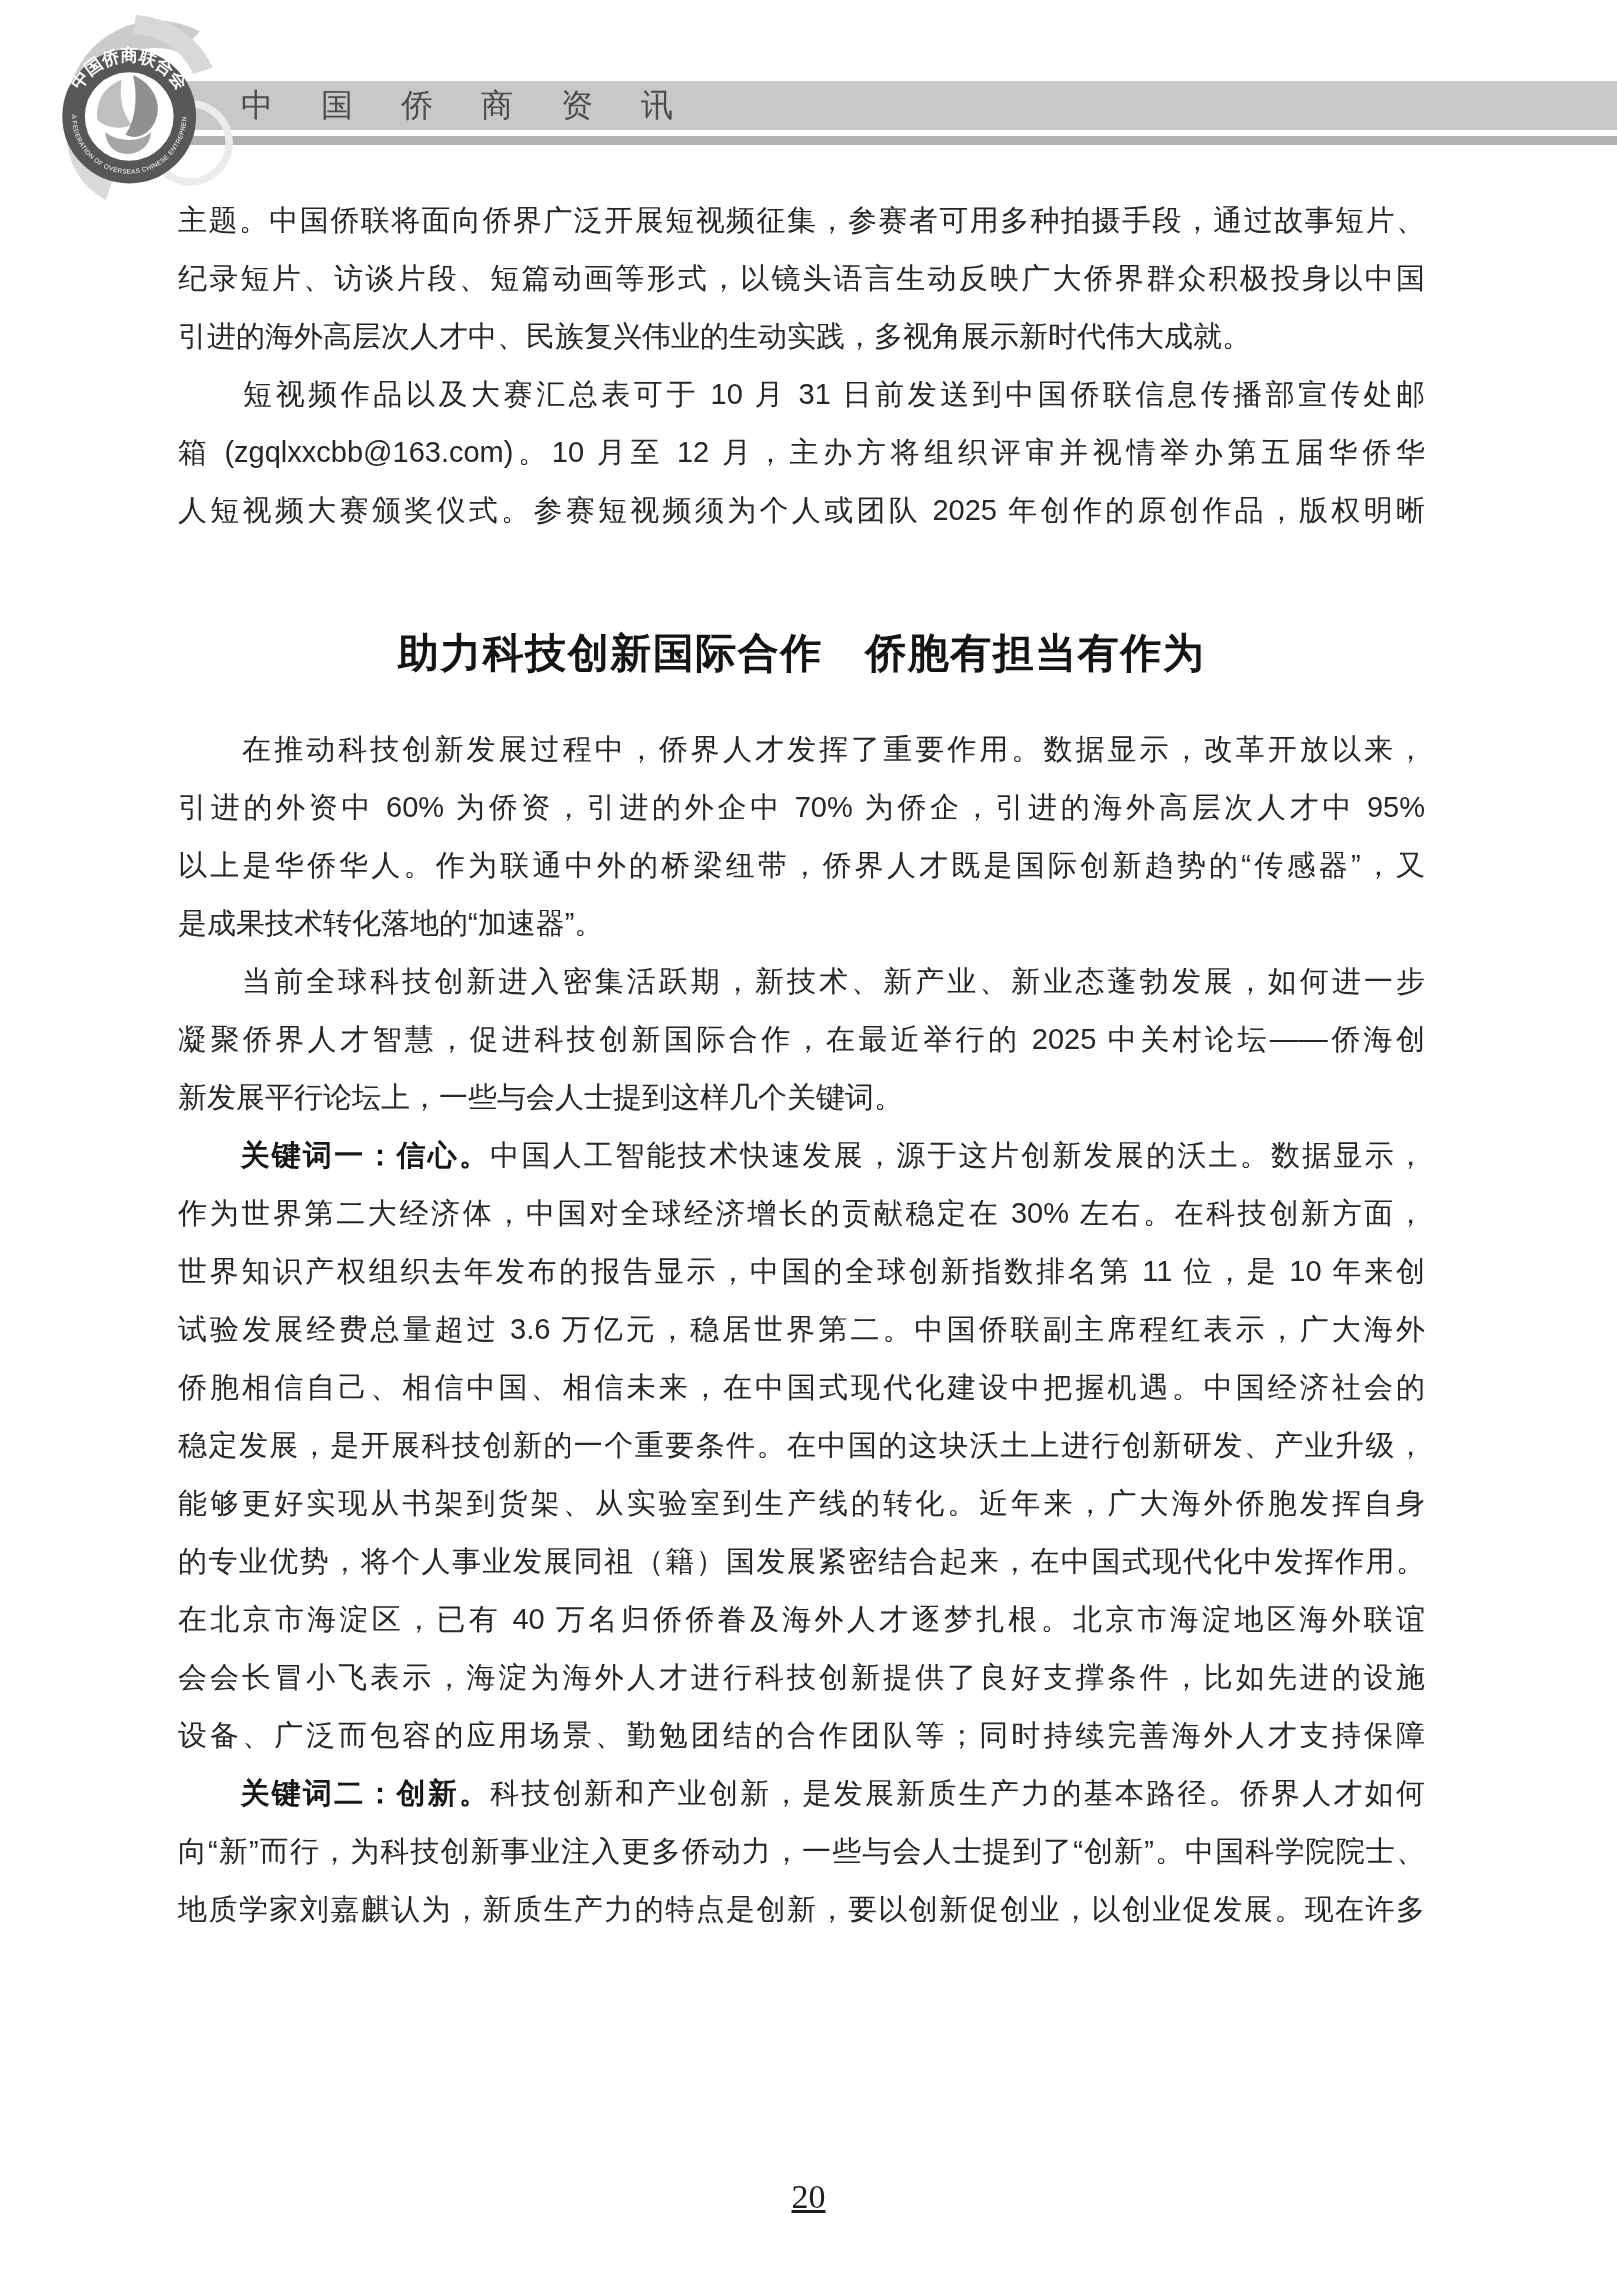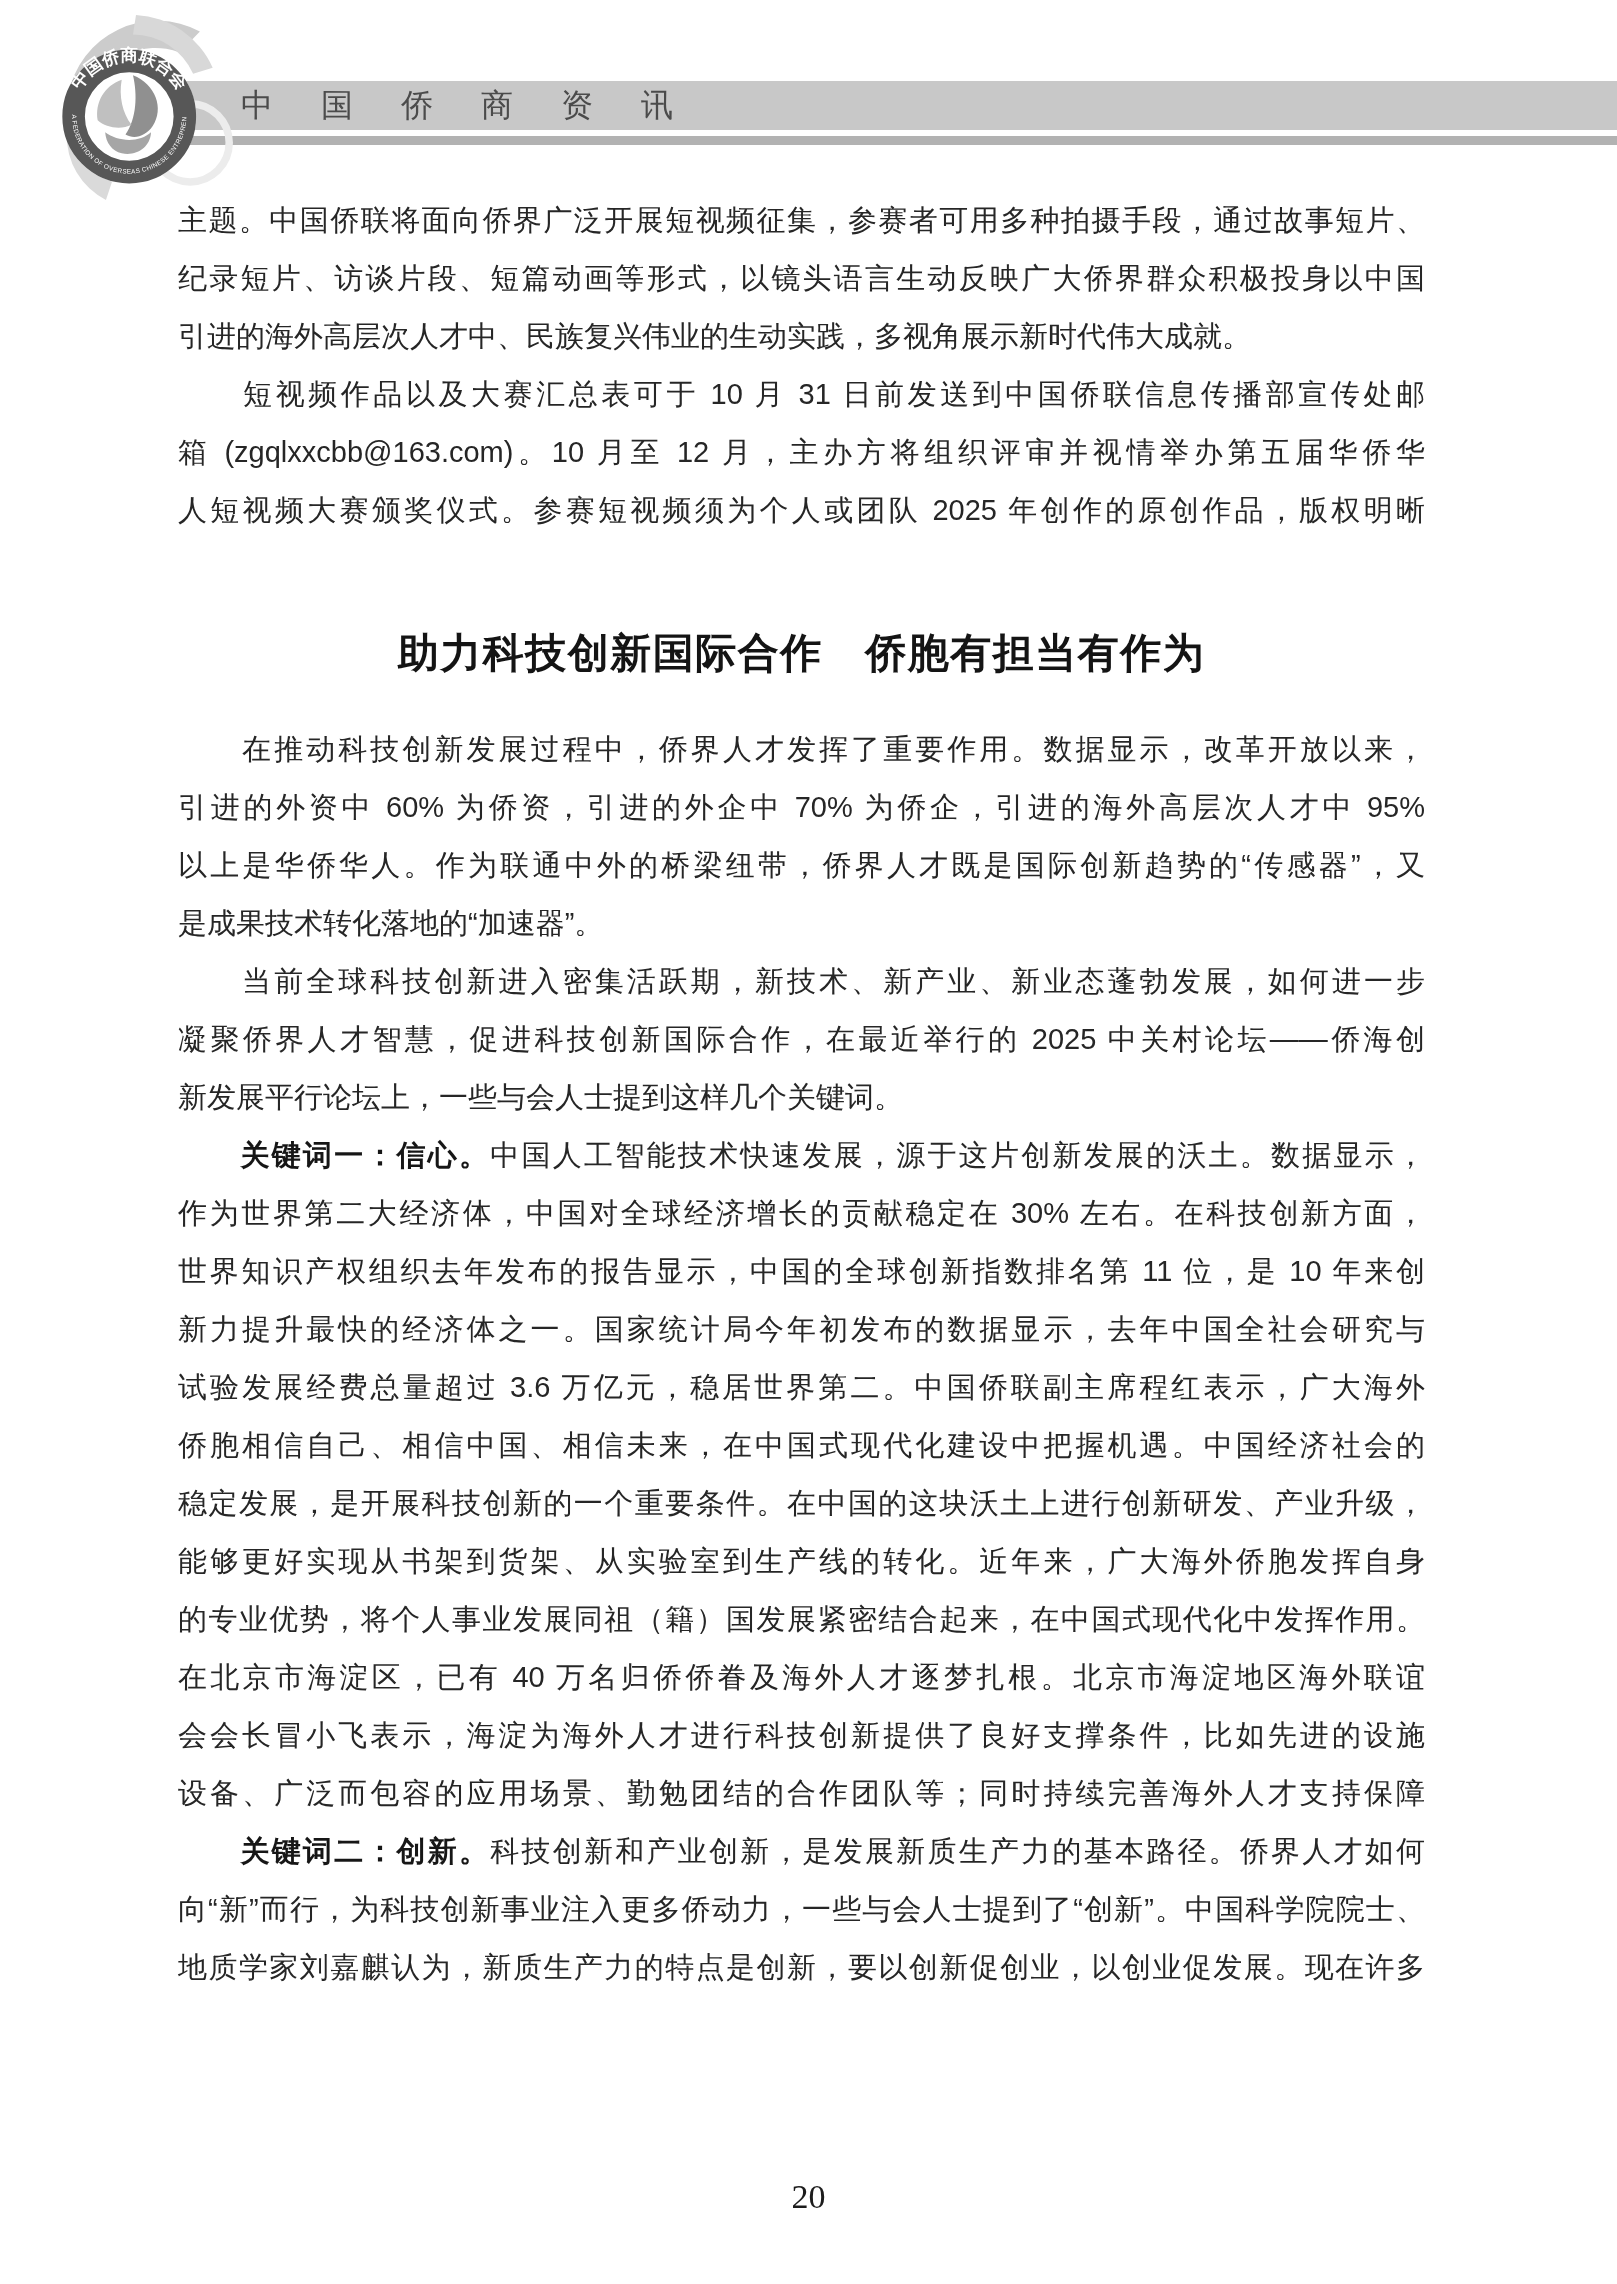--- a/index.html
+++ b/index.html
@@ -75,20 +75,21 @@
   }
   
   .page-number{
     position:absolute;
     left:0; right:0;
     top:2178px;
     text-align:center;
     font-family:"Liberation Serif","DejaVu Serif",serif;
     font-size:34px;
     color:#1c1c1c;
+    text-decoration:underline;
   }
 </style>
 </head>
 <body>
 
 <div class="page">
 
   <div class="band1"></div>
   <div class="band2"></div>
   <div class="banner-title">中国侨商资讯</div>
@@ -137,21 +138,20 @@
       <div class="line"><span>　　在推动科技创新发展过程中，侨界人才发挥了重要作用。数据显示，改革开放以来，</span></div>
       <div class="line"><span>引进的外资中 60% 为侨资，引进的外企中 70% 为侨企，引进的海外高层次人才中 95%</span></div>
       <div class="line"><span>以上是华侨华人。作为联通中外的桥梁纽带，侨界人才既是国际创新趋势的“传感器”，又</span></div>
       <div class="line noj"><span>是成果技术转化落地的“加速器”。</span></div>
       <div class="line"><span>　　当前全球科技创新进入密集活跃期，新技术、新产业、新业态蓬勃发展，如何进一步</span></div>
       <div class="line"><span>凝聚侨界人才智慧，促进科技创新国际合作，在最近举行的 2025 中关村论坛——侨海创</span></div>
       <div class="line noj"><span>新发展平行论坛上，一些与会人士提到这样几个关键词。</span></div>
       <div class="line"><span class="b">　　关键词一：信心。</span><span>中国人工智能技术快速发展，源于这片创新发展的沃土。数据显示，</span></div>
       <div class="line"><span>作为世界第二大经济体，中国对全球经济增长的贡献稳定在 30% 左右。在科技创新方面，</span></div>
       <div class="line"><span>世界知识产权组织去年发布的报告显示，中国的全球创新指数排名第 11 位，是 10 年来创</span></div>
-      <div class="line"><span>新力提升最快的经济体之一。国家统计局今年初发布的数据显示，去年中国全社会研究与</span></div>
       <div class="line"><span>试验发展经费总量超过 3.6 万亿元，稳居世界第二。中国侨联副主席程红表示，广大海外</span></div>
       <div class="line"><span>侨胞相信自己、相信中国、相信未来，在中国式现代化建设中把握机遇。中国经济社会的</span></div>
       <div class="line"><span>稳定发展，是开展科技创新的一个重要条件。在中国的这块沃土上进行创新研发、产业升级，</span></div>
       <div class="line"><span>能够更好实现从书架到货架、从实验室到生产线的转化。近年来，广大海外侨胞发挥自身</span></div>
       <div class="line"><span>的专业优势，将个人事业发展同祖（籍）国发展紧密结合起来，在中国式现代化中发挥作用。</span></div>
       <div class="line"><span>在北京市海淀区，已有 40 万名归侨侨眷及海外人才逐梦扎根。北京市海淀地区海外联谊</span></div>
       <div class="line"><span>会会长冒小飞表示，海淀为海外人才进行科技创新提供了良好支撑条件，比如先进的设施</span></div>
       <div class="line"><span>设备、广泛而包容的应用场景、勤勉团结的合作团队等；同时持续完善海外人才支持保障</span></div>
       <div class="line"><span class="b">　　关键词二：创新。</span><span>科技创新和产业创新，是发展新质生产力的基本路径。侨界人才如何</span></div>
       <div class="line"><span>向“新”而行，为科技创新事业注入更多侨动力，一些与会人士提到了“创新”。中国科学院院士、</span></div>

